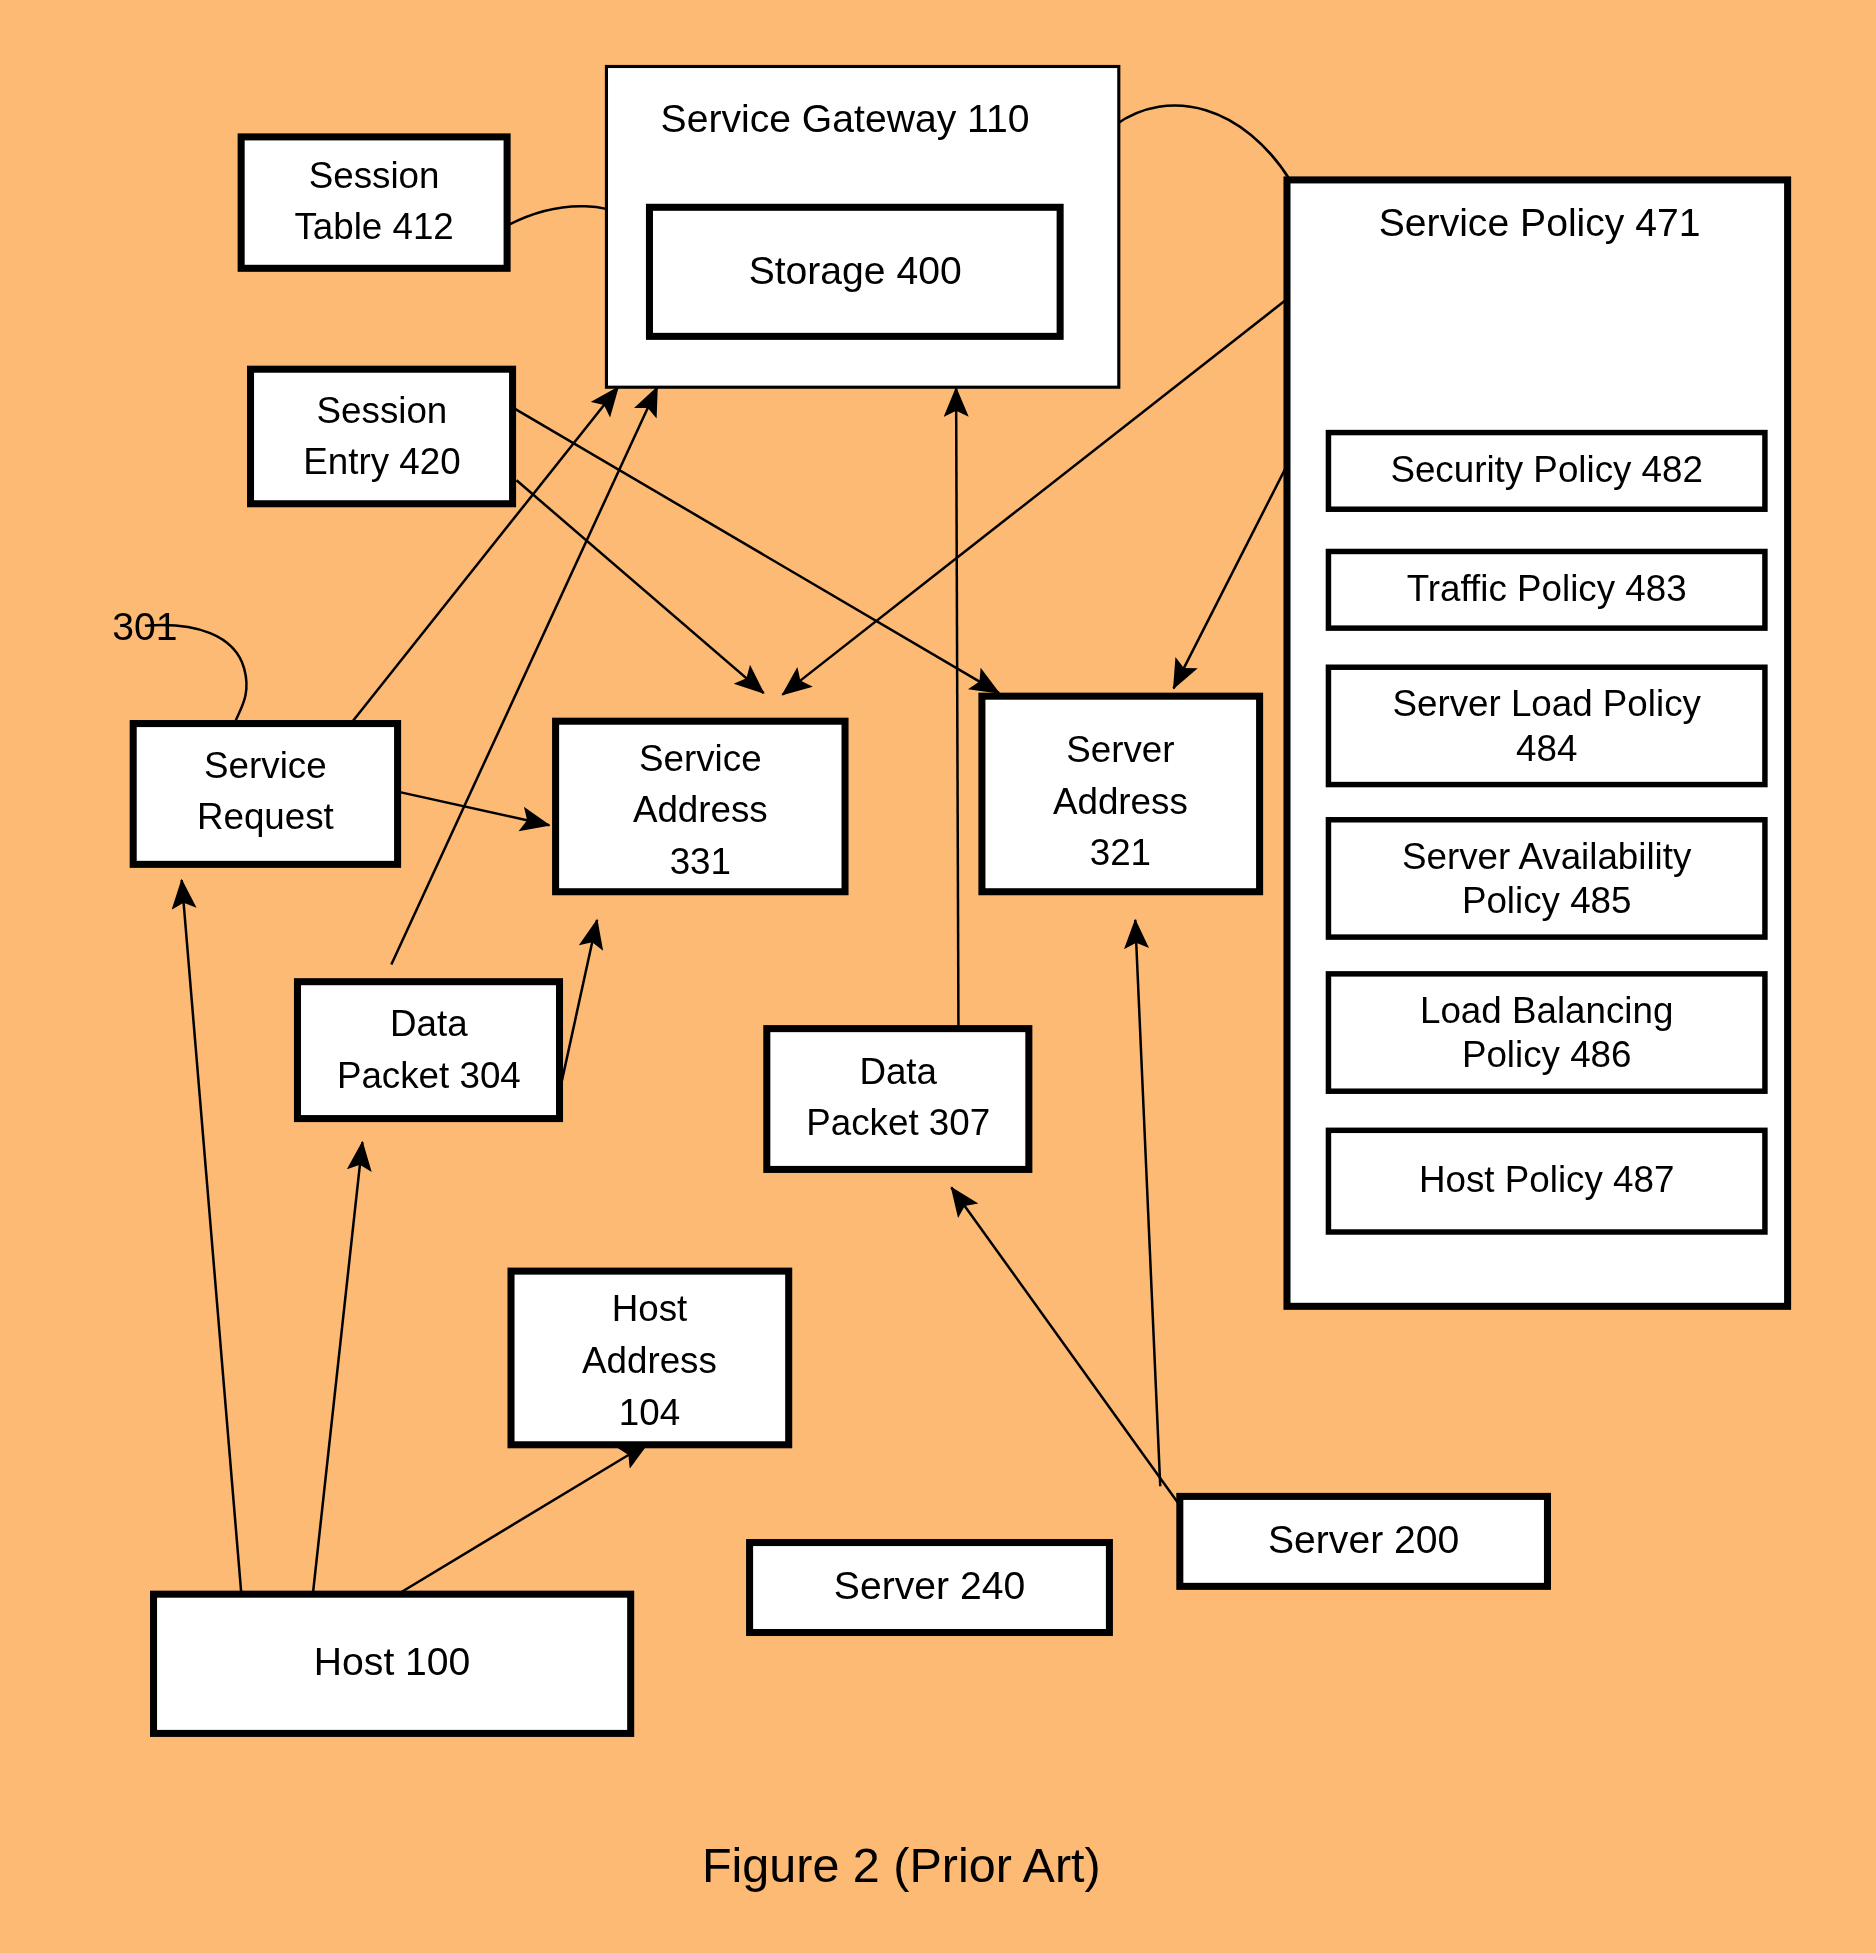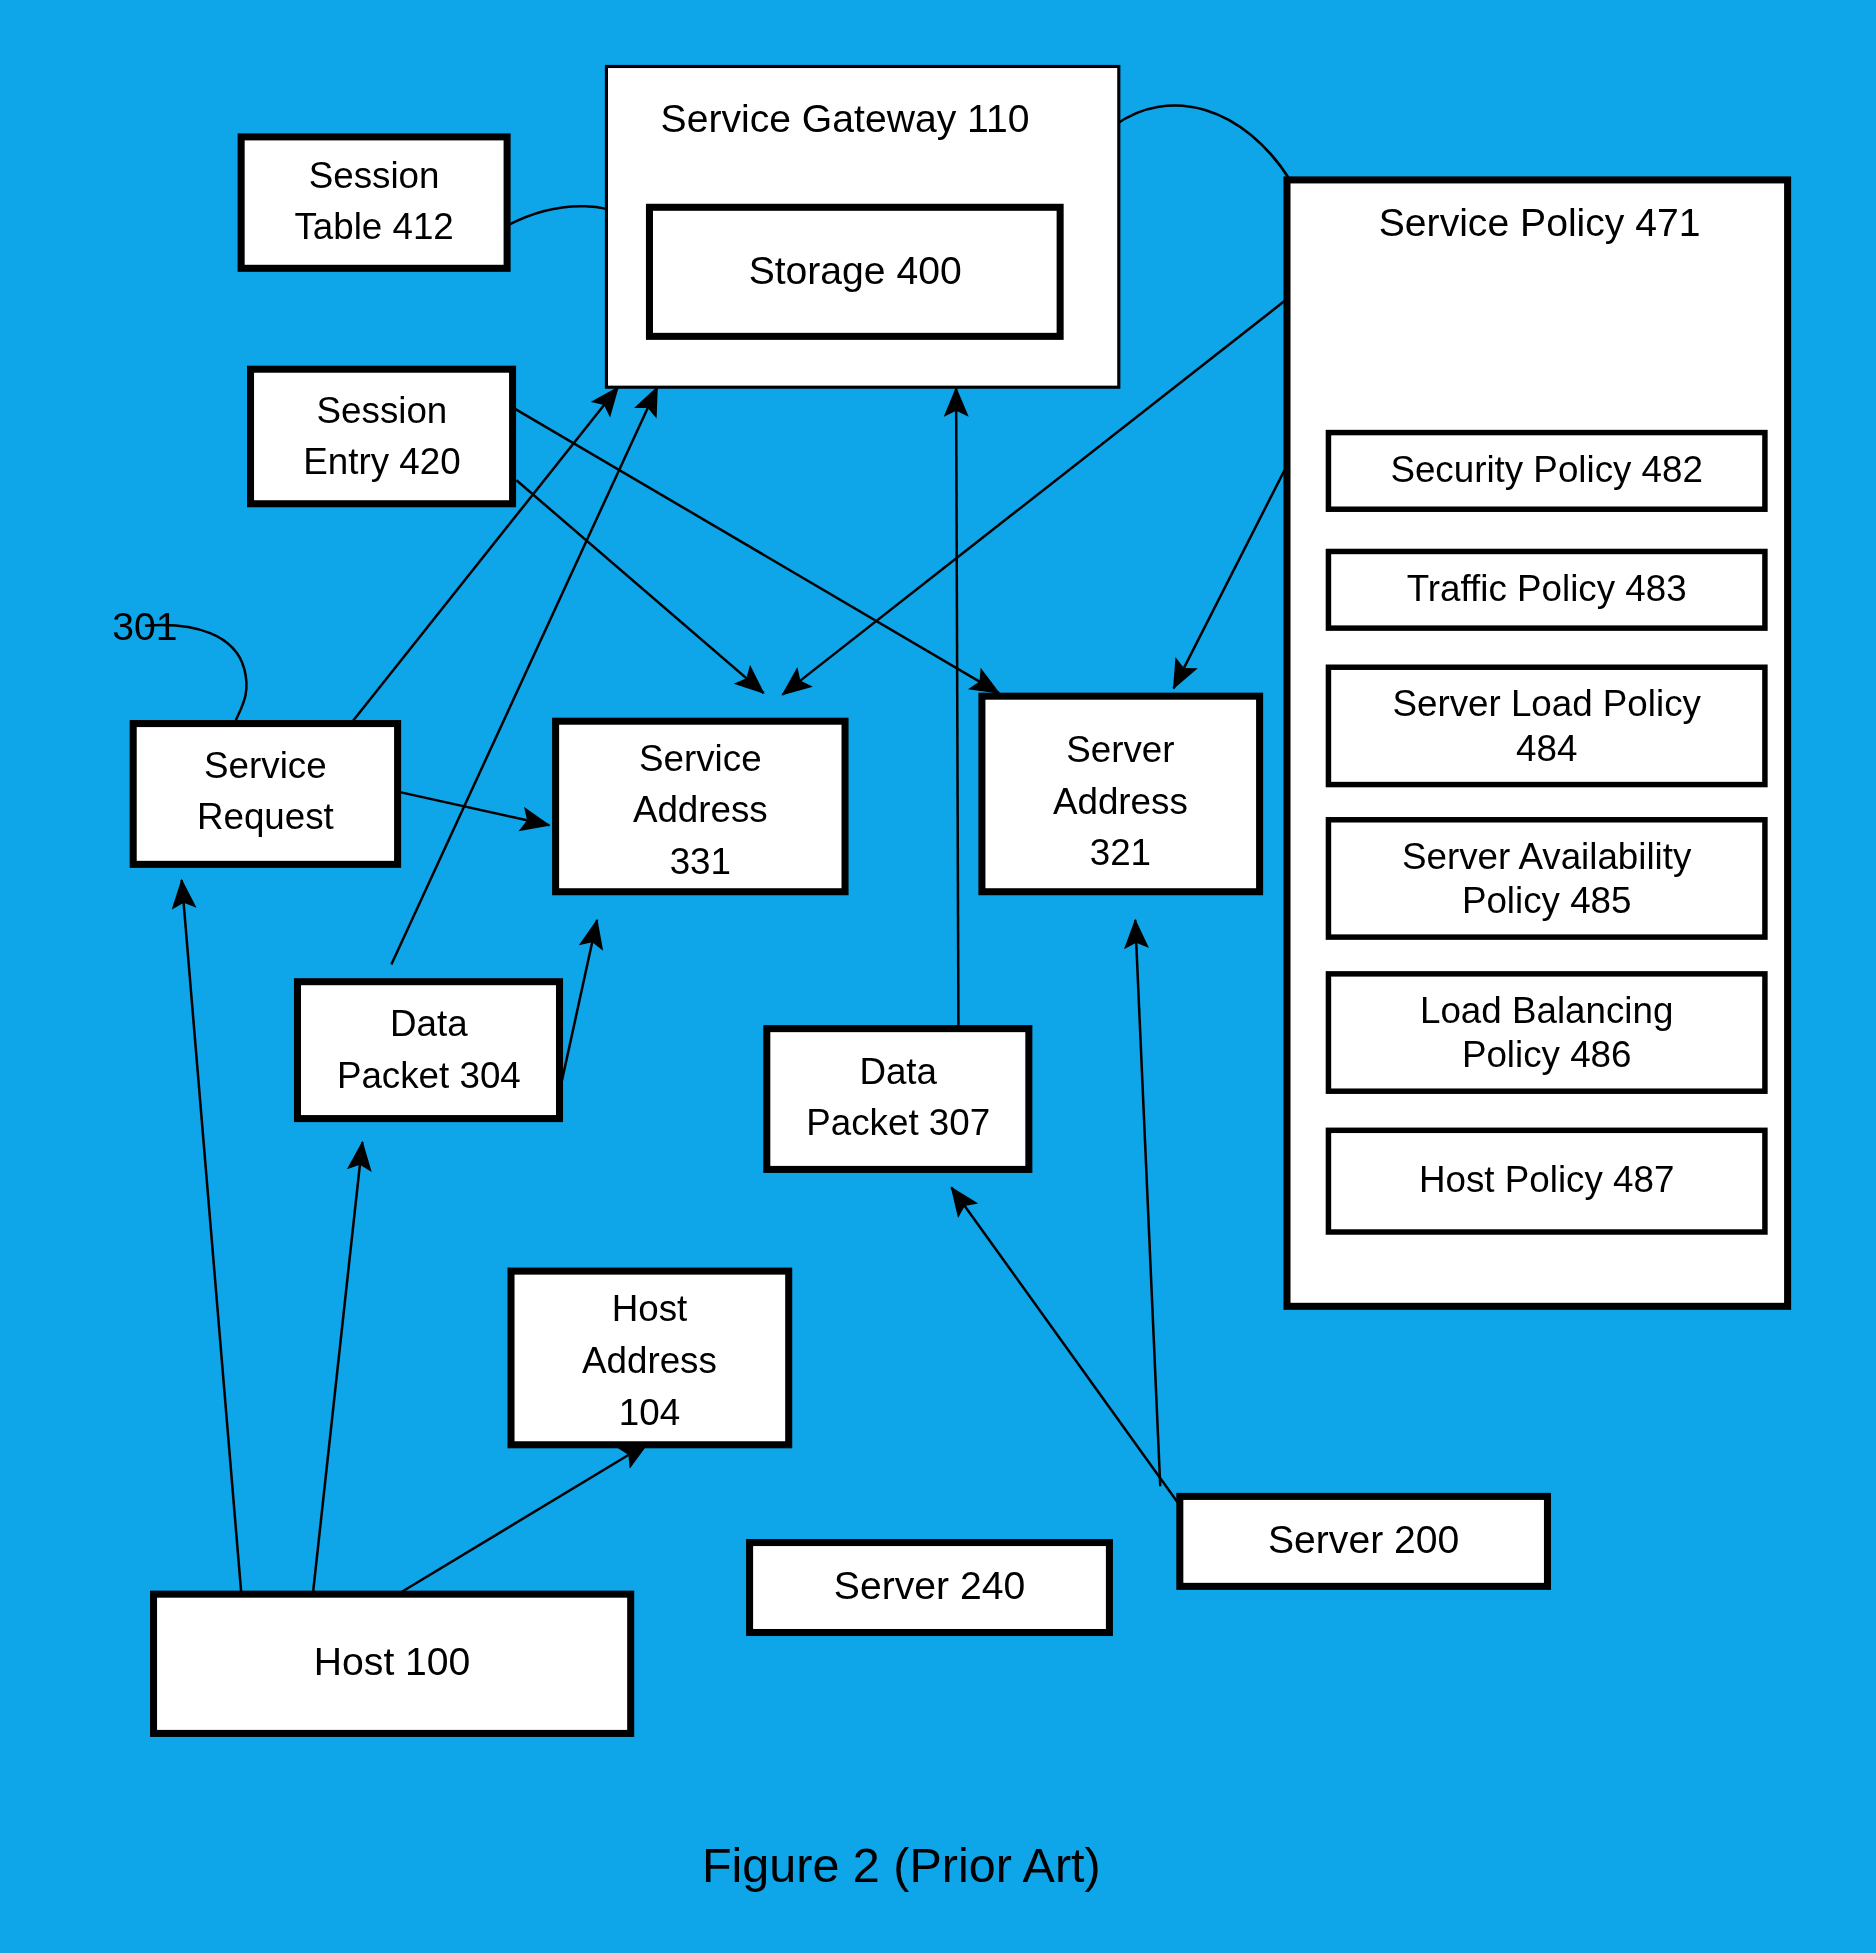--- a/index.html
+++ b/index.html
@@ -4,21 +4,21 @@
 <style>
   html, body {
     margin: 0;
     padding: 0;
     background: #ffffff;
   }
   #figure-root {
     position: relative;
     width: 1877px;
     height: 1954px;
-    background: #0ea5e9;
+    background: #fdba74;
     font-family: "Liberation Sans", sans-serif;
     overflow: hidden;
   }
   svg#diagram {
     position: absolute;
     left: 0;
     top: 0;
     width: 1877px;
     height: 1954px;
   }

